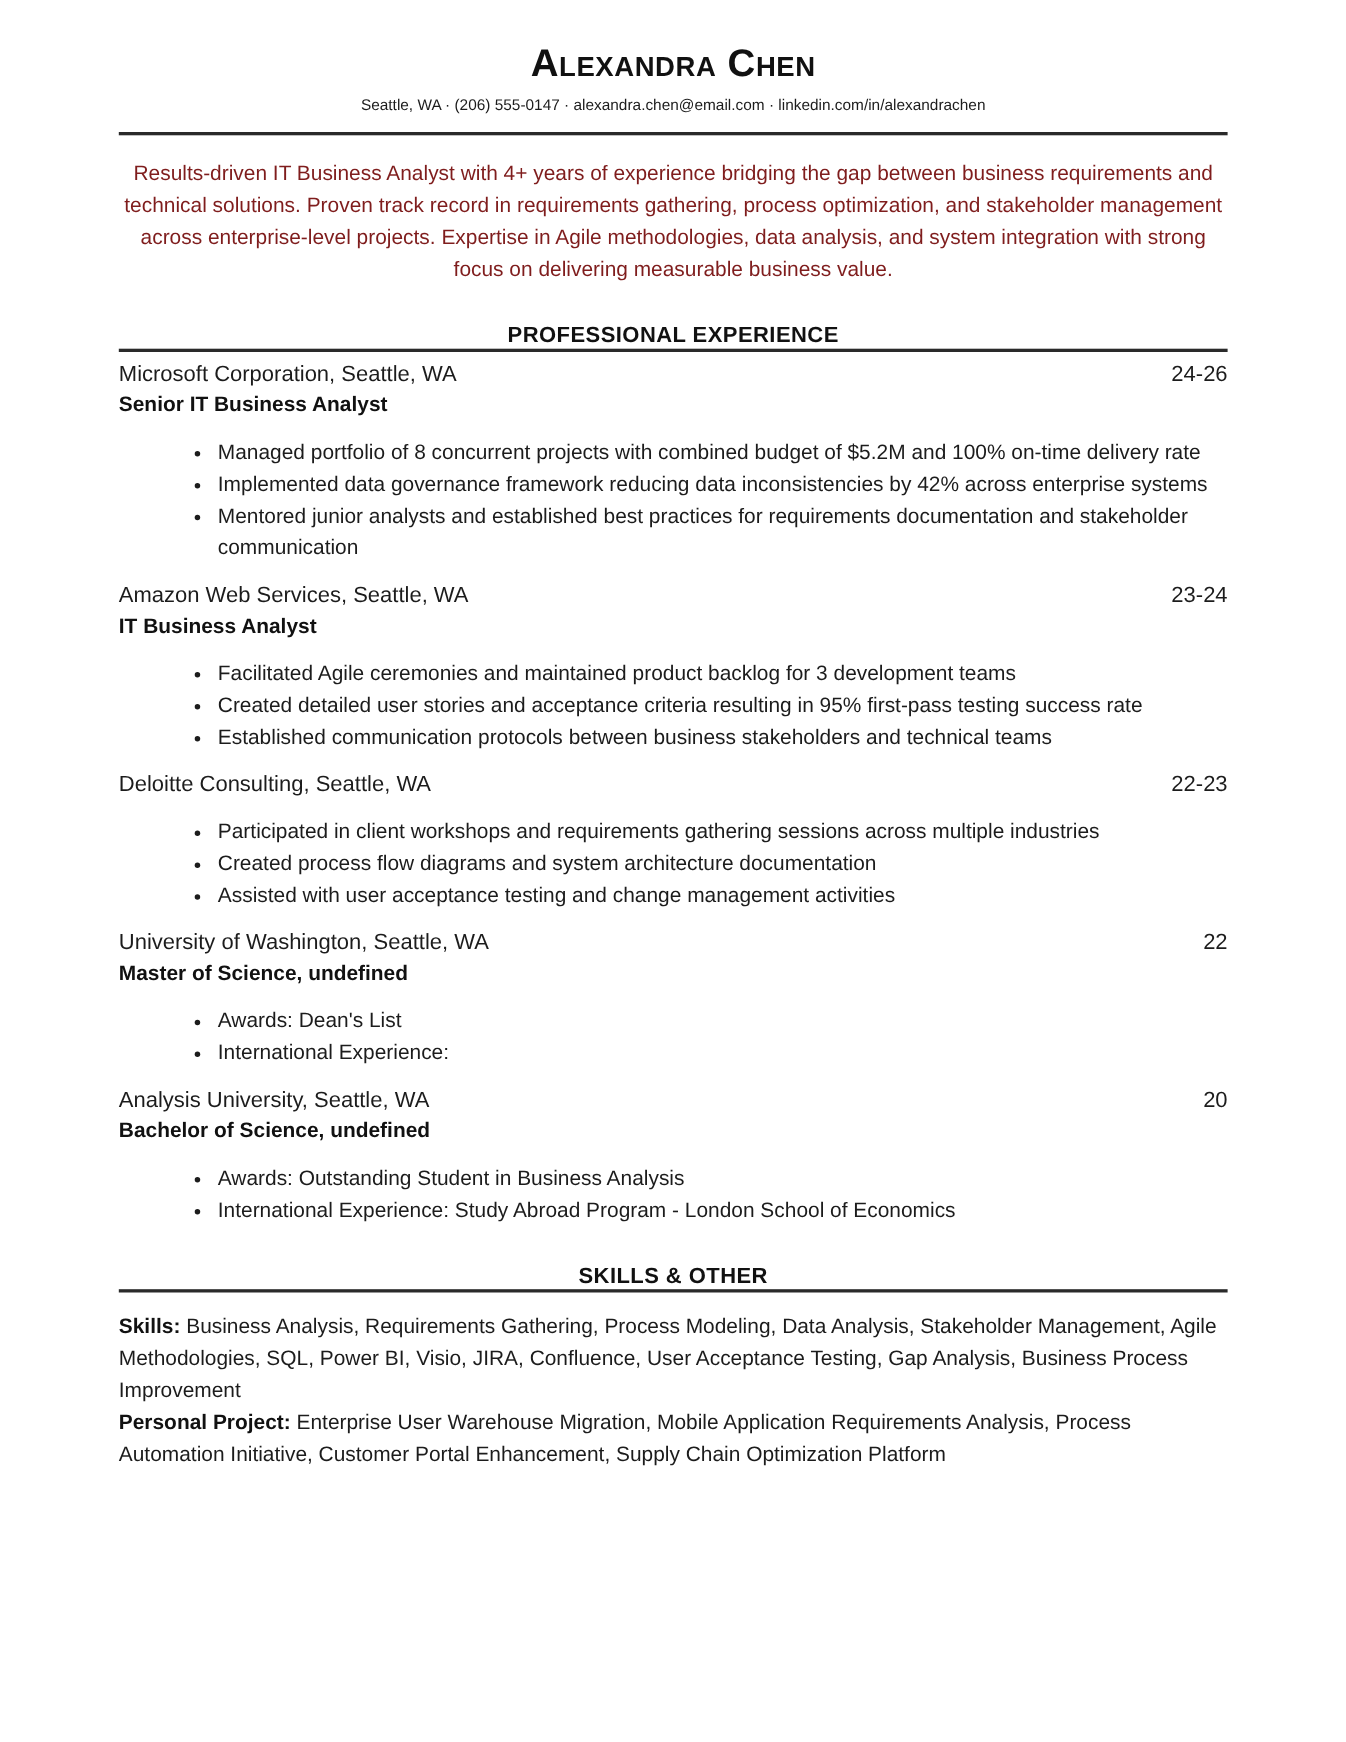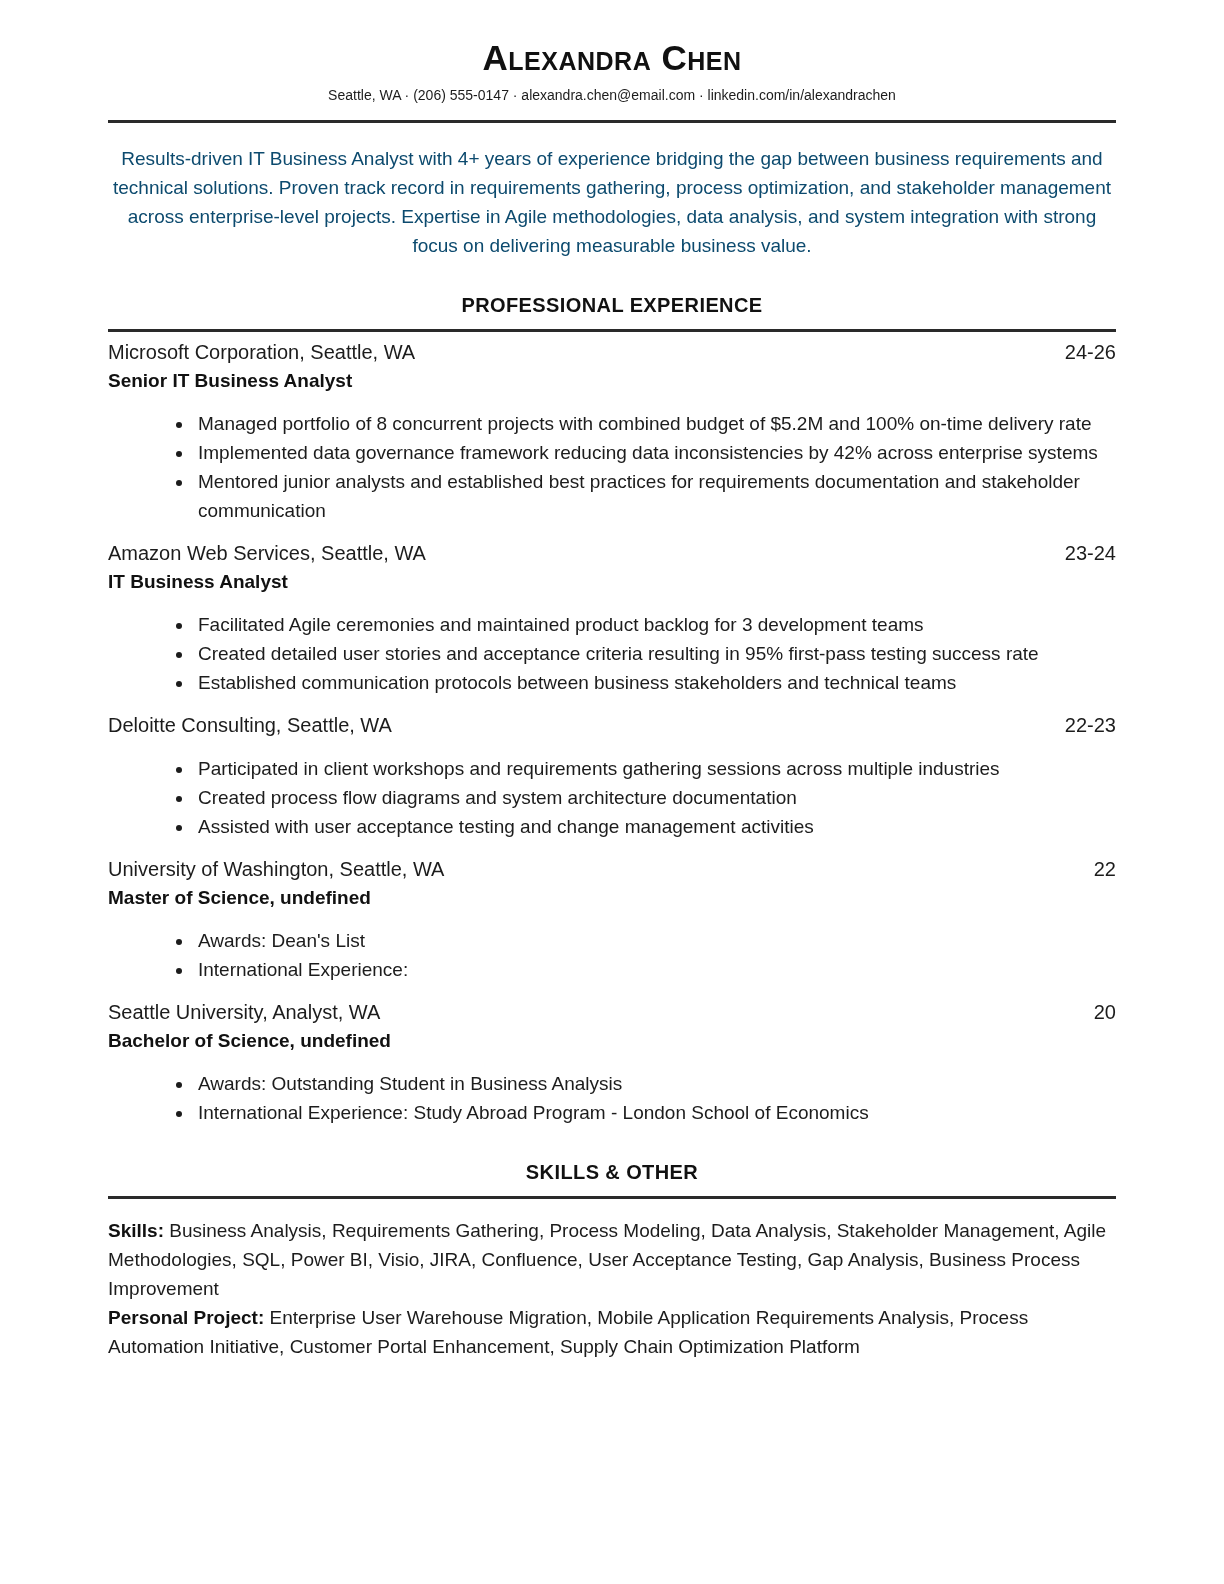--- a/index.html
+++ b/index.html
@@ -39,33 +39,33 @@
     border: none;
     border-top: 3px solid #2a2a2a;
     margin: 13px 0 0 0;
   }
   
   .summary {
     margin: 21px 0 0 0;
     font-size: 19px;
     line-height: 29px;
     text-align: center;
-    color: #0c4a6e;
+    color: #7f1d1d;
   }
   
   .section-title {
     margin: 33px 0 0 0;
     font-size: 20px;
     line-height: 24px;
     font-weight: 700;
     text-align: center;
     letter-spacing: 0.4px;
     color: #111111;
     border-bottom: 3px solid #2a2a2a;
-    padding-bottom: 12px;
+    padding-bottom: 0;
   }
   .entry { margin-top: 6px; }
   .entry-head {
     display: flex;
     justify-content: space-between;
     align-items: baseline;
     font-size: 20px;
     line-height: 29px;
     color: #1c1c1c;
     gap: 28px;
@@ -156,21 +156,21 @@
     </div>
     <div class="entry-role">Master of Science, undefined</div>
     <ul class="bullets">
       <li>Awards: Dean's List</li>
       <li>International Experience:</li>
     </ul>
   </div>
 
   <div class="entry">
     <div class="entry-head">
-      <span class="entry-company">Seattle University, Analyst, WA</span>
+      <span class="entry-company">Analysis University, Seattle, WA</span>
       <span class="entry-dates">20</span>
     </div>
     <div class="entry-role">Bachelor of Science, undefined</div>
     <ul class="bullets">
       <li>Awards: Outstanding Student in Business Analysis</li>
       <li>International Experience: Study Abroad Program - London School of Economics</li>
     </ul>
   </div>
 
   <h2 class="section-title">SKILLS &amp; OTHER</h2>

